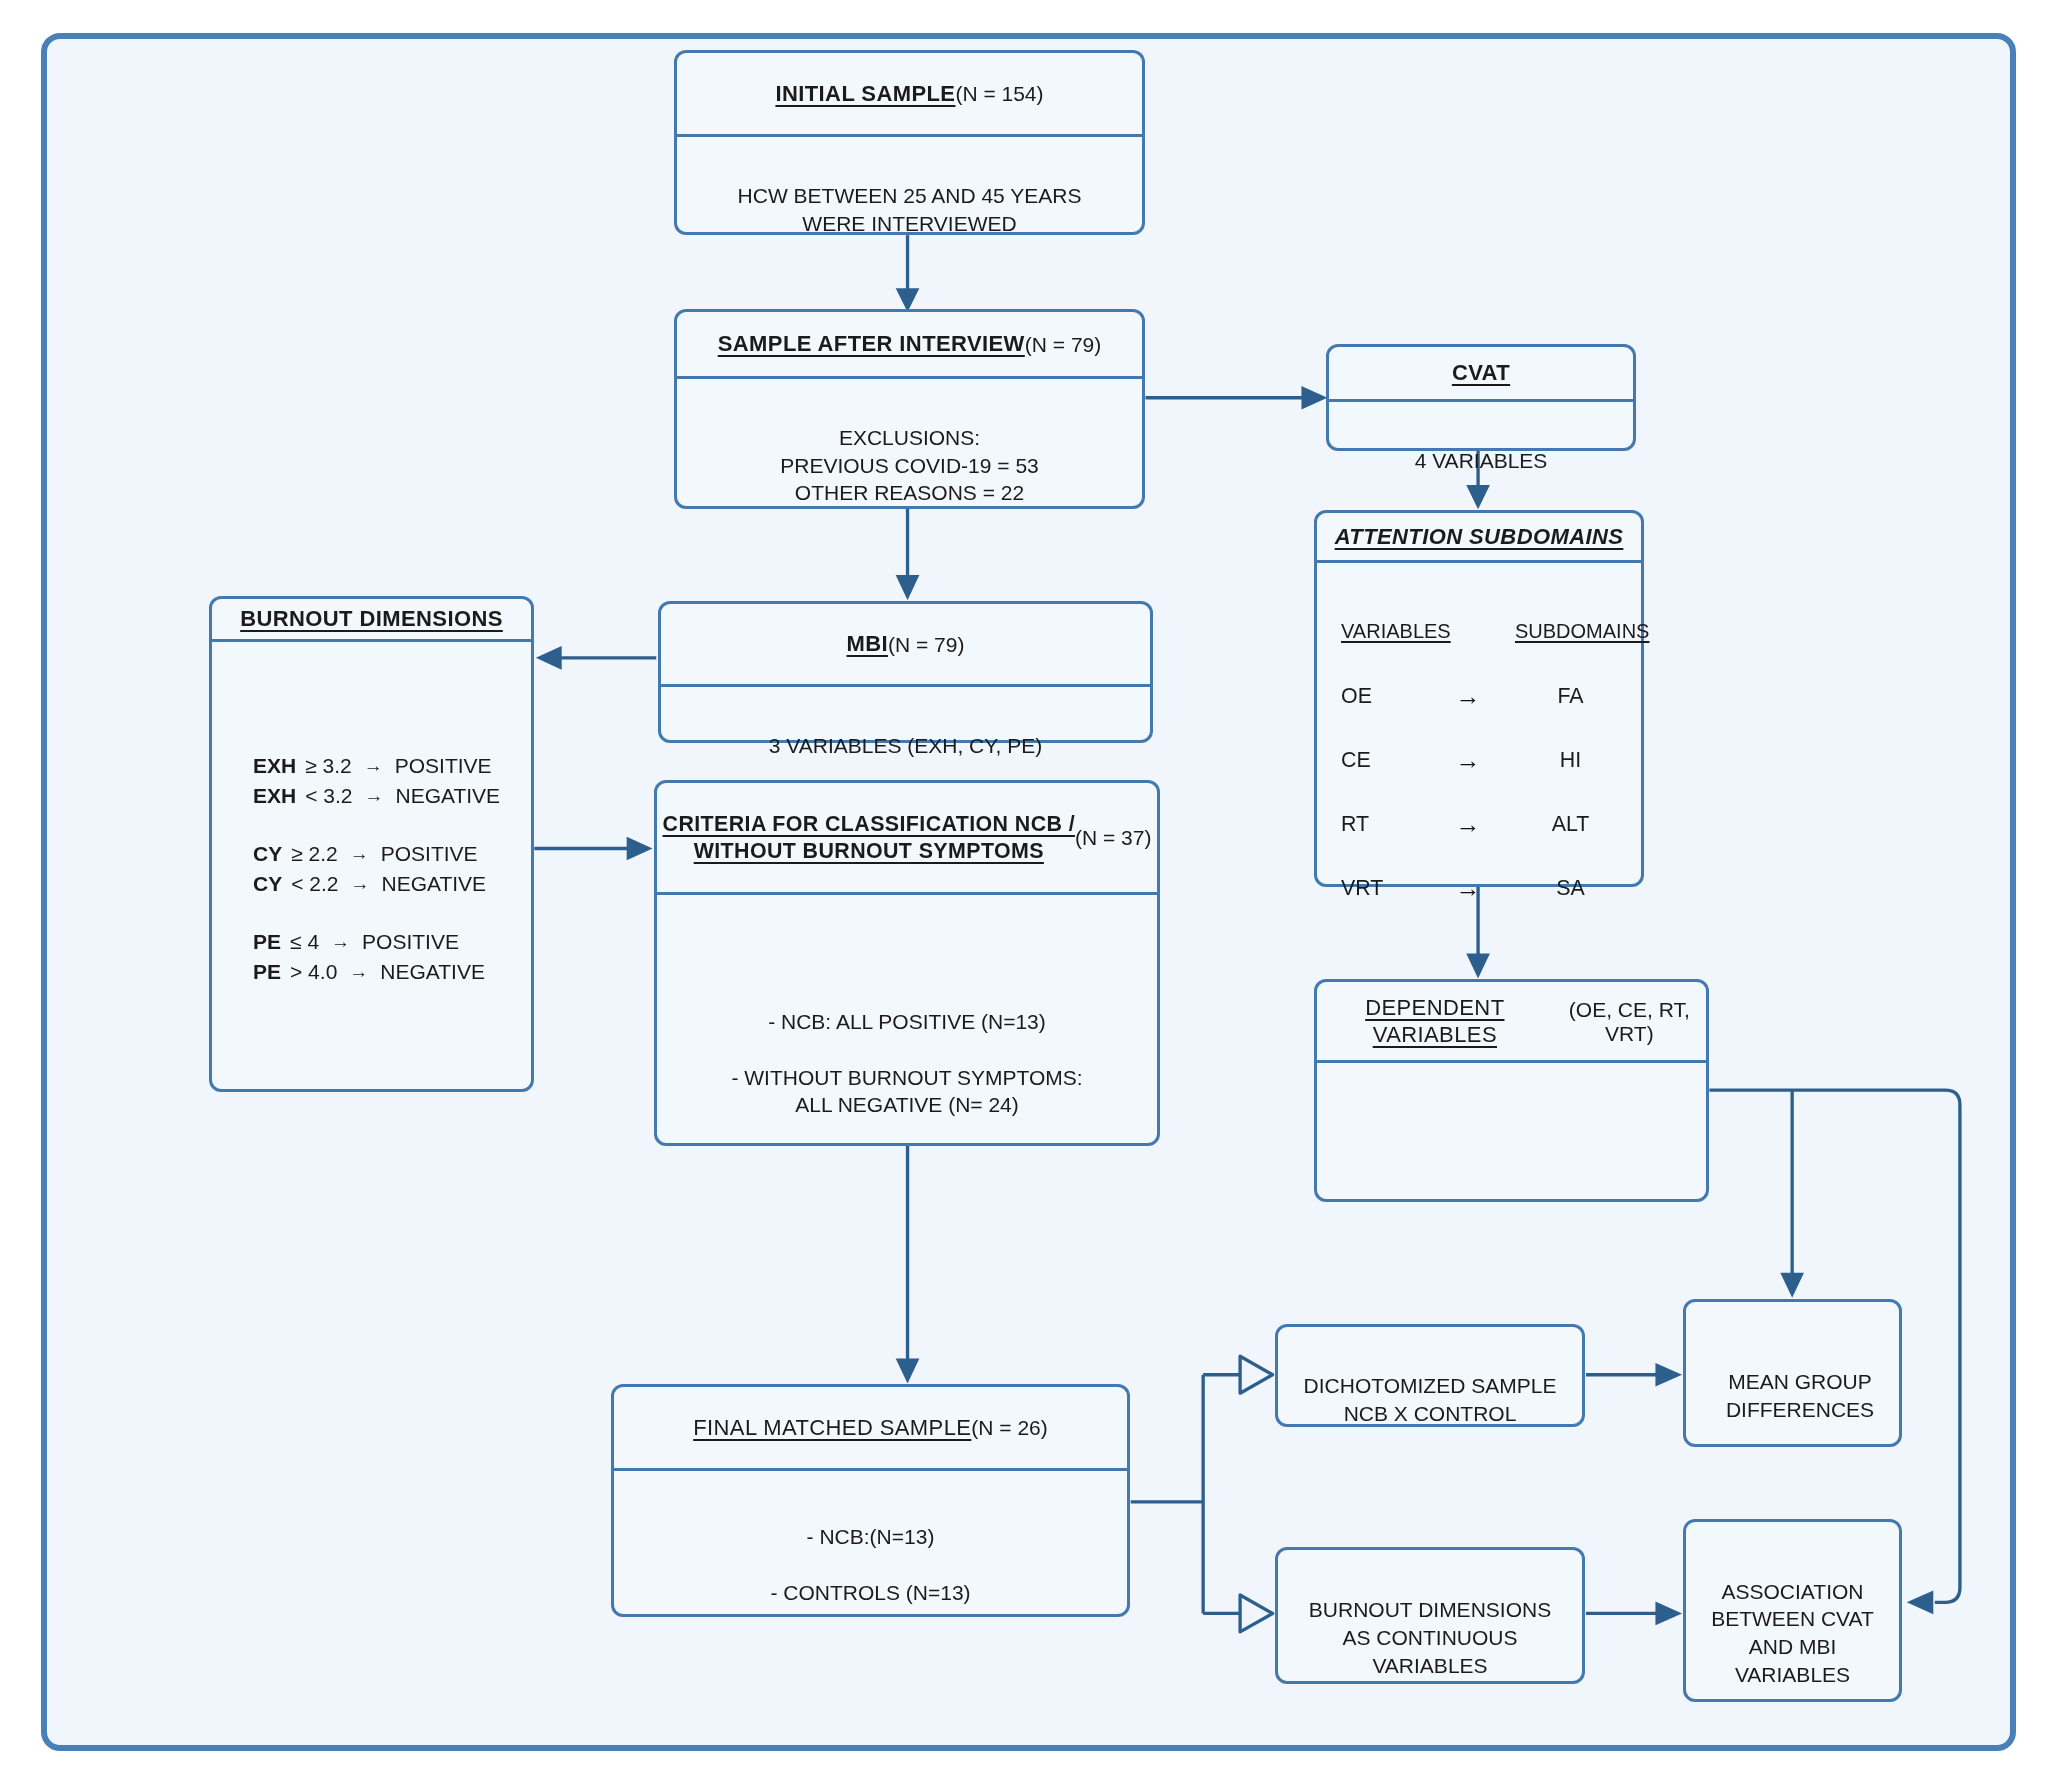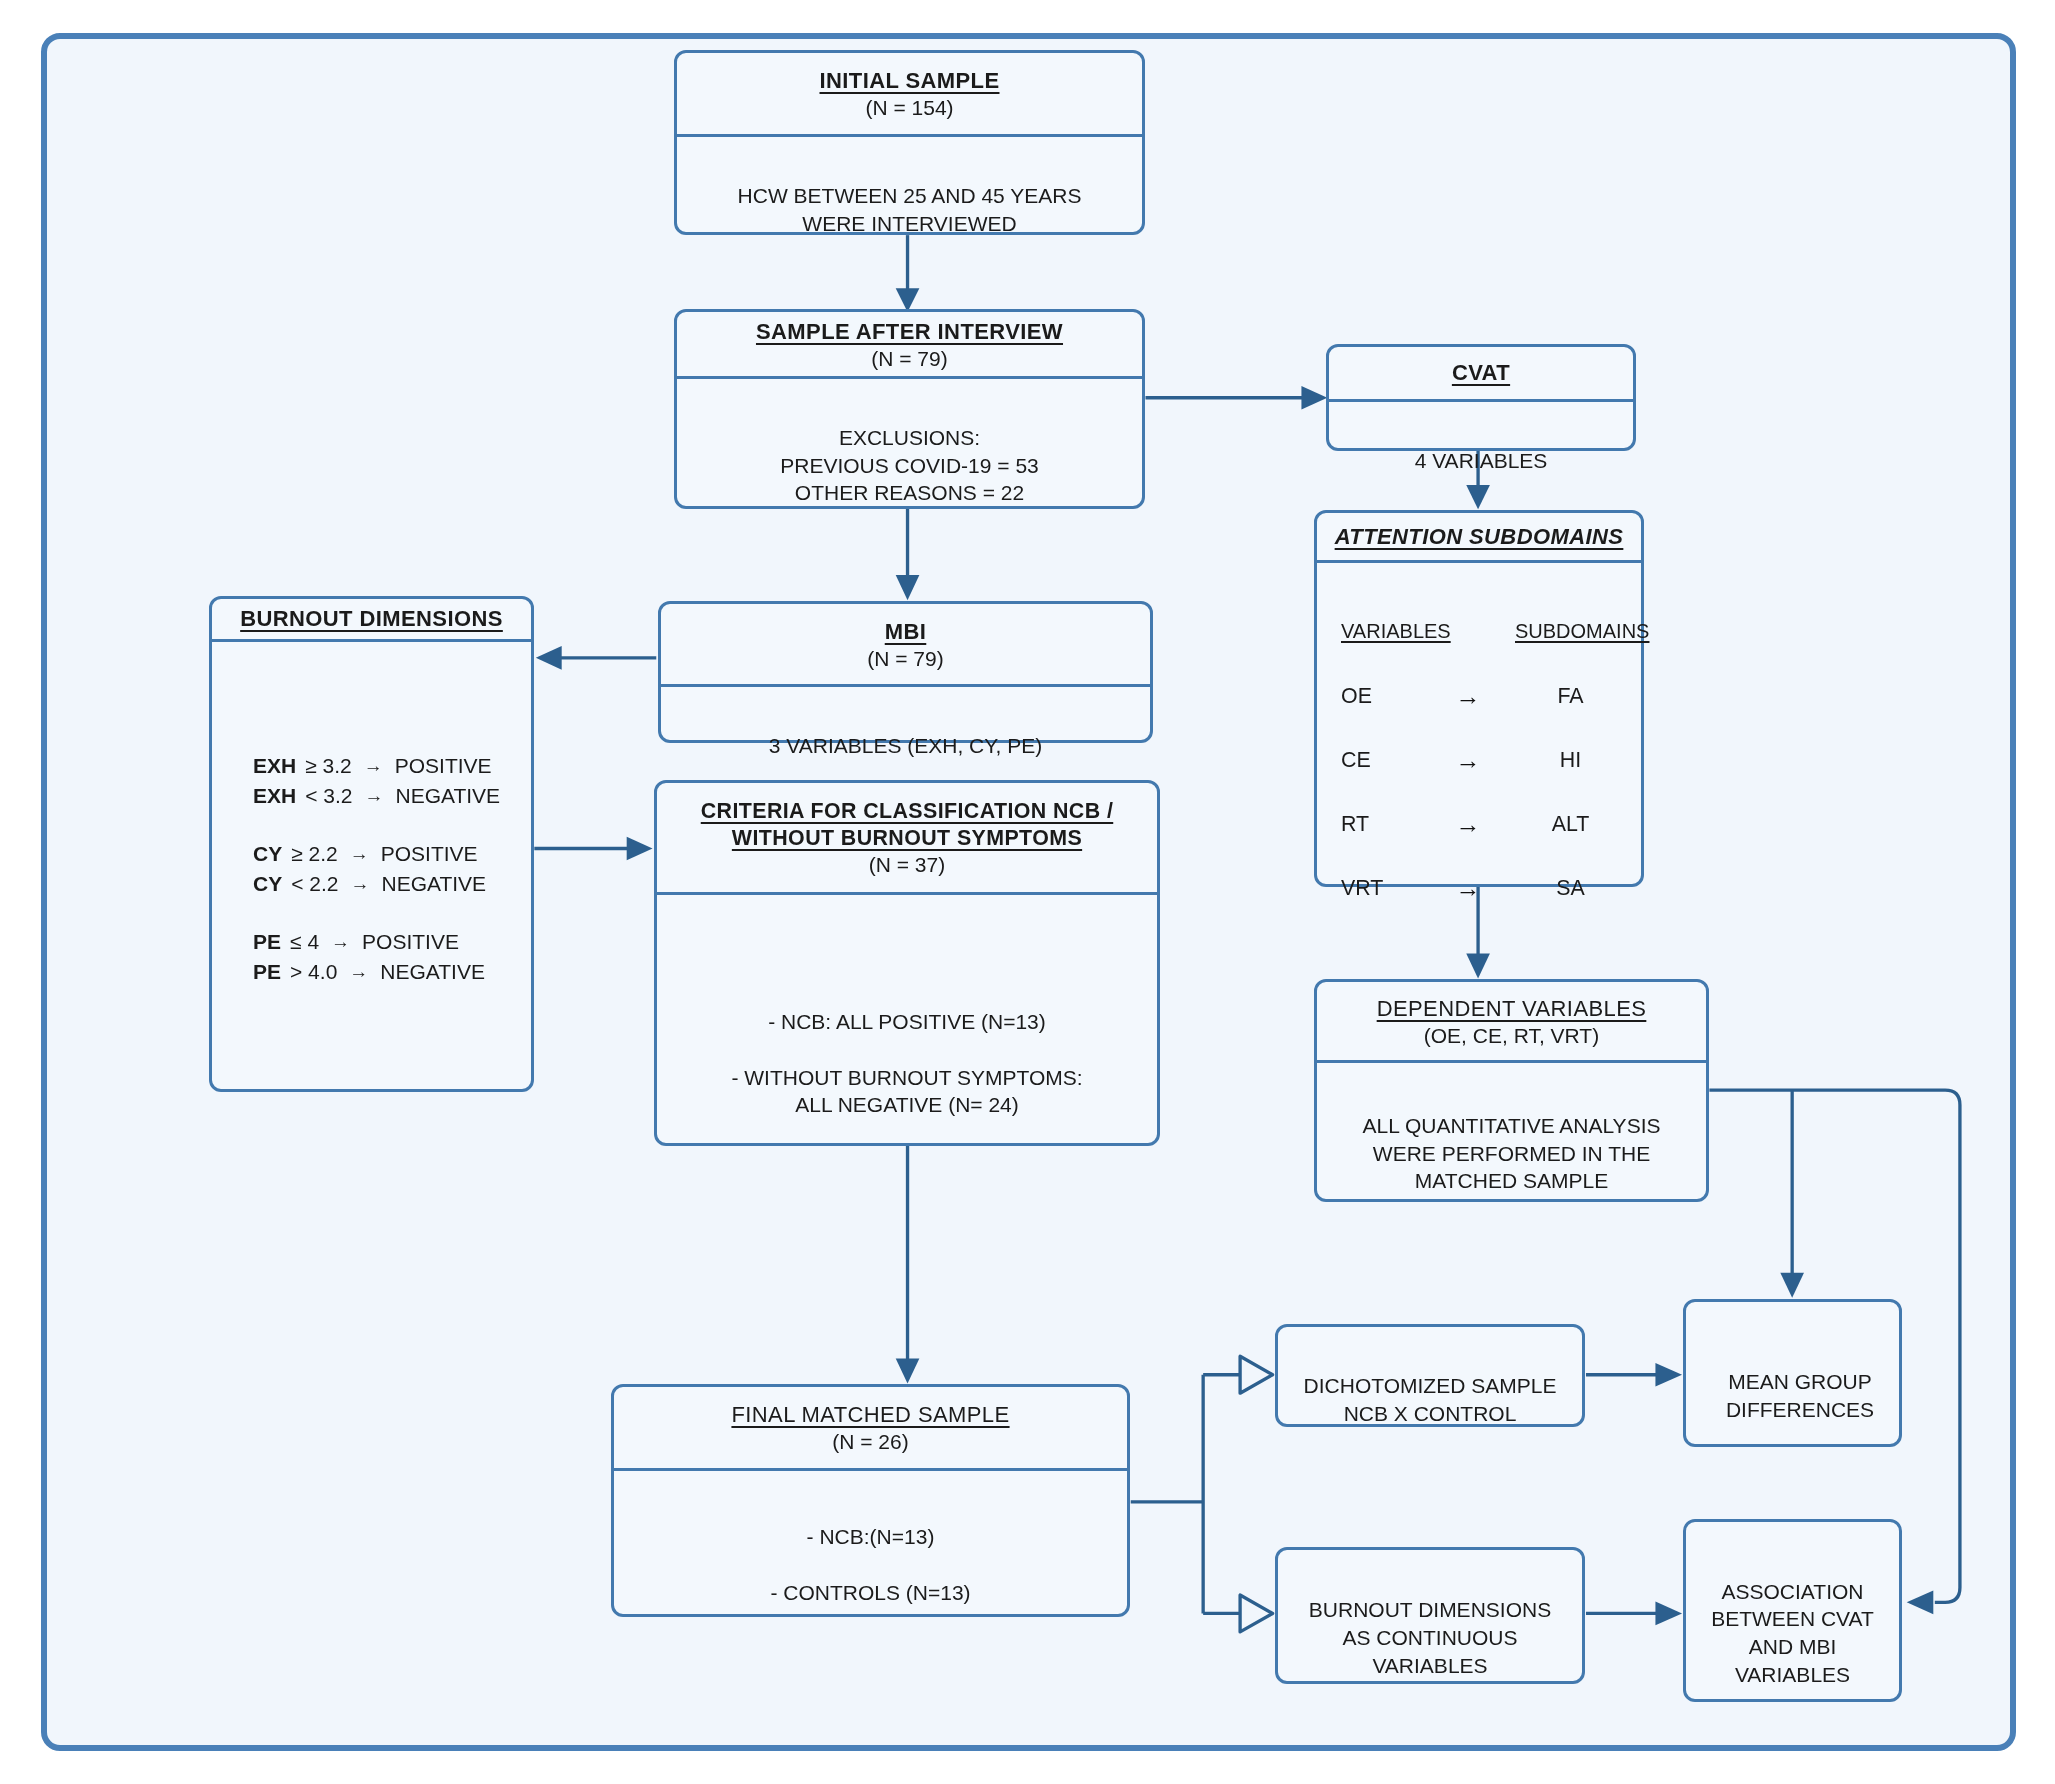--- a/index.html
+++ b/index.html
@@ -16,21 +16,21 @@
   }
   .box{
     position:absolute;
     border:3.7px solid #4379ae;border-radius:12px;
     background:#f3f8fd;
     box-sizing:border-box;
     display:flex;flex-direction:column;
   }
   .box-header{
     border-bottom:3px solid #4379ae;
-    display:flex;flex-direction:column;align-items:center;justify-content:center;
+    display:flex;flex-direction:row;align-items:center;justify-content:center;
     text-align:center;
     flex:0 0 auto;
   }
   .box-title{
     font-size:22px;font-weight:bold;letter-spacing:0.4px;
     text-decoration:underline;text-underline-offset:3.7px;
     white-space:pre-line;line-height:1.25;
   }
   .box-title.thin{font-weight:normal;}
   .box-n{font-size:21px;margin-top:1.5px;}
@@ -252,25 +252,20 @@
 - WITHOUT BURNOUT SYMPTOMS:
 ALL NEGATIVE (N= 24)</div>
     </div>
   </div>
 
   <div class="box" id="dependent">
     <div class="box-header">
       <div class="box-title thin">DEPENDENT VARIABLES</div>
       <div class="box-n">(OE, CE, RT, VRT)</div>
     </div>
-    <div class="box-body">
-      <div class="multiline">ALL QUANTITATIVE ANALYSIS
-WERE PERFORMED IN THE
-MATCHED SAMPLE</div>
-    </div>
   </div>
 
   <div class="box" id="final-sample">
     <div class="box-header">
       <div class="box-title thin">FINAL MATCHED SAMPLE</div>
       <div class="box-n">(N = 26)</div>
     </div>
     <div class="box-body">
       <div class="multiline">- NCB:(N=13)
 

